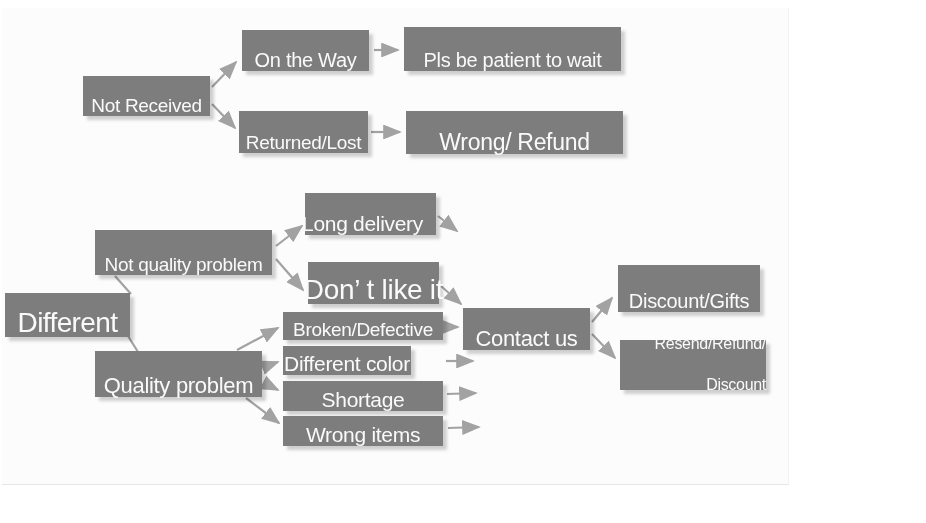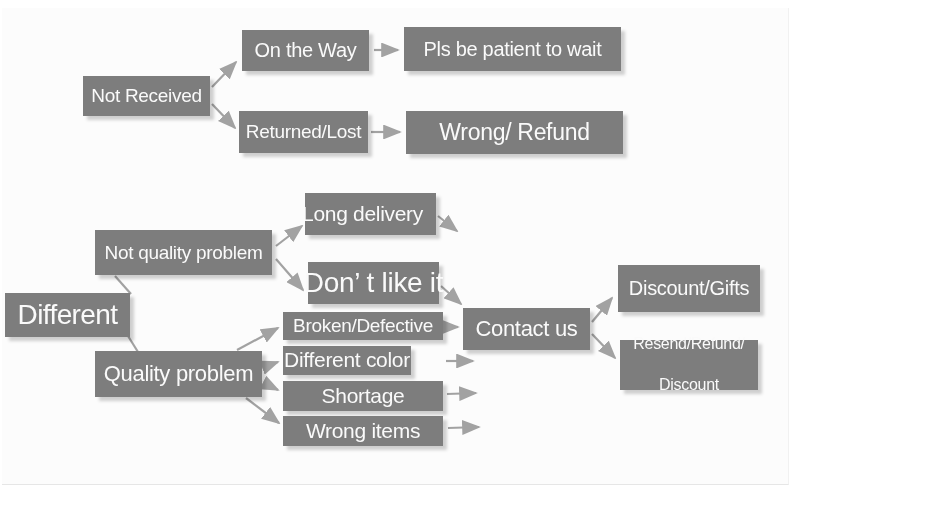--- a/index.html
+++ b/index.html
@@ -12,30 +12,30 @@
     position:absolute;left:2px;top:8px;width:786px;height:476px;
     background:var(--canvas-bg,#fcfcfc);
     border-bottom:1px solid #e6e6e6;
     border-right:1px solid #f1f1f1;
   }
   .edges{position:absolute;left:0;top:0;width:926px;height:523px;pointer-events:none;}
   .node{
     position:absolute;
     background:var(--node-bg,#7d7d7d);
     color:var(--node-text,#fafafa);
-    display:flex;align-items:center;justify-content:center;
+    display:flex;align-items:flex-end;justify-content:center;
     white-space:nowrap;letter-spacing:-0.3px;
     box-shadow:4px 4px 3px rgba(0,0,0,0.18);
     line-height:1.05;
   }
   .node.clip-left{justify-content:flex-start;overflow:hidden;}
   .node.clip-left span{text-indent:-3px;}
   .node.two-line{
-    flex-direction:column;align-items:center;justify-content:center;
-    white-space:normal;gap:24px;
+    flex-direction:column;align-items:flex-end;justify-content:center;
+    padding-left:8px;white-space:normal;gap:24px;
   }
 </style>
 </head>
 <body>
 
 <div class="wrap">
   <div class="canvas"></div>
 
   <svg class="edges" viewBox="0 0 926 523" xmlns="http://www.w3.org/2000/svg">
     <defs>

